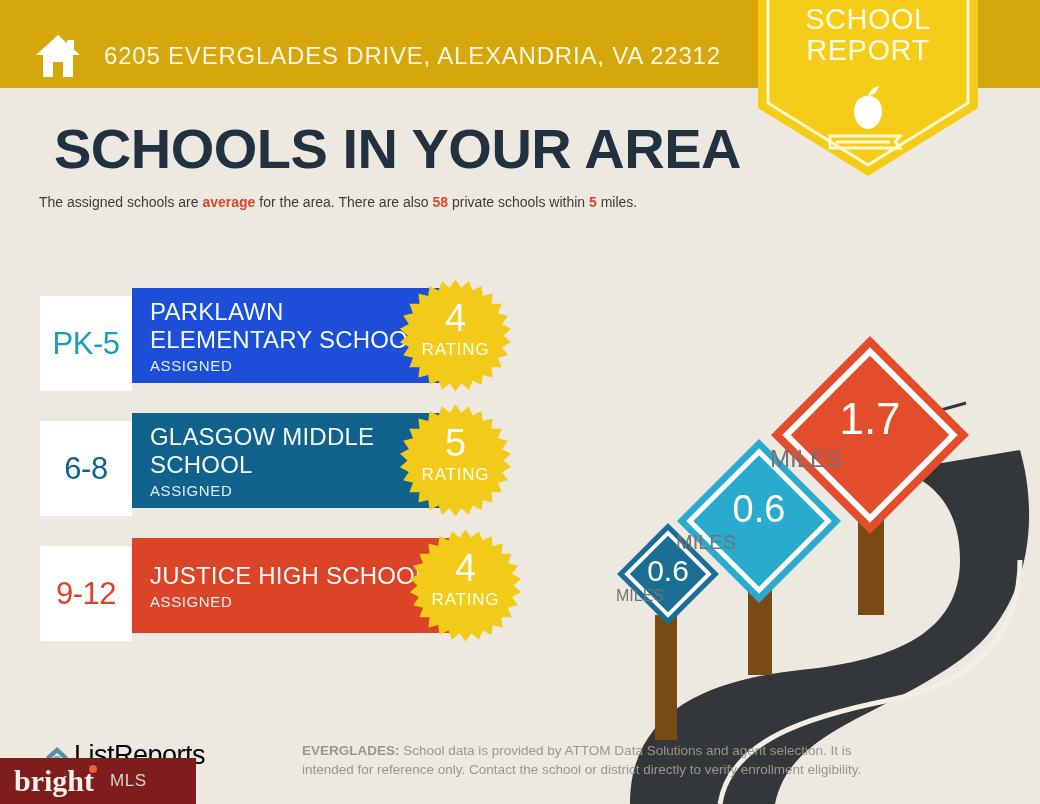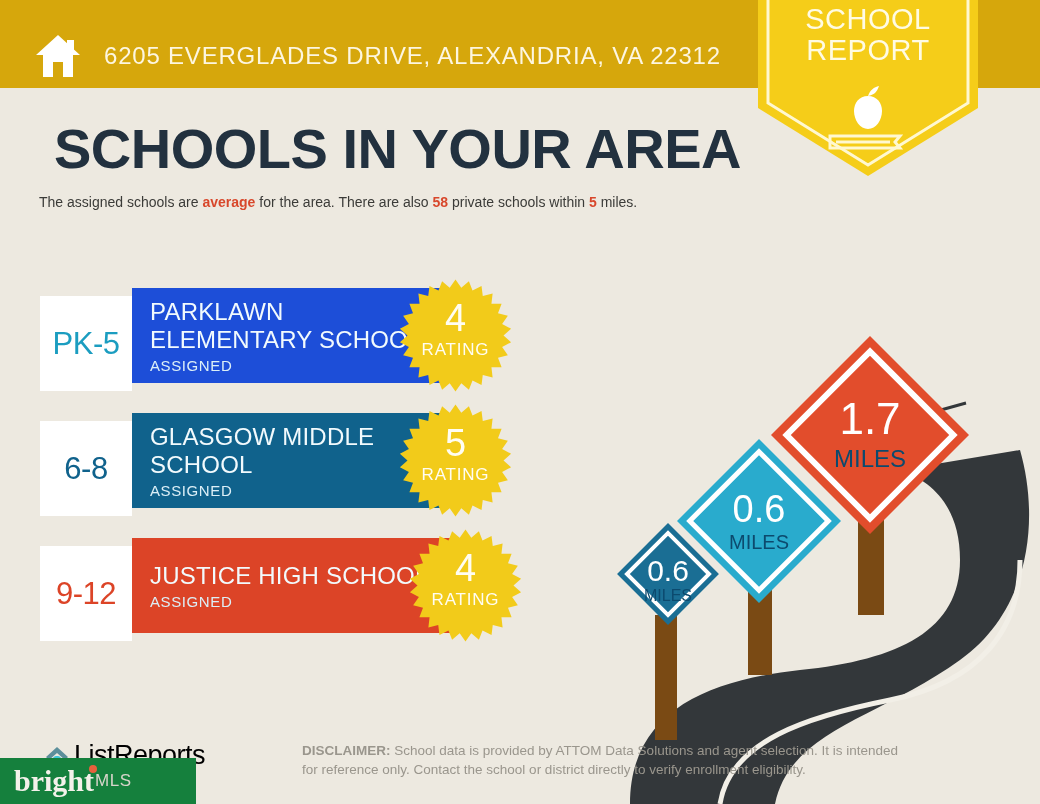--- a/index.html
+++ b/index.html
@@ -83,47 +83,47 @@
   }
 
   
   .road-area{position:absolute;left:600px;top:330px;width:440px;height:474px;}
   .sign{position:absolute;}
   .sign-num{
     position:absolute;left:0;width:100%;text-align:center;
     color:#FFFFFF;line-height:1;
   }
   .sign-label{
-    position:absolute;left:0;width:100%;text-align:center;
-    color:#0c4a6e;line-height:1;
+    position:absolute;left:0;width:100%;
+    color:#737373;line-height:1;
   }
 
   
   .listreports{
     position:absolute;left:44px;top:740px;display:flex;align-items:center;gap:4px;
   }
   .lr-text{font-size:27px;color:#000000;letter-spacing:-0.5px;}
   .disclaimer{
     position:absolute;left:302px;top:741px;width:604px;
     font-size:13.5px;line-height:19px;color:#9A968D;
   }
   .disclaimer b{font-weight:bold;}
   .bright{
     position:absolute;left:0;top:758px;width:196px;height:46px;
-    background:#15803d;display:flex;align-items:center;
+    background:#7f1d1d;display:flex;align-items:center;
   }
   .bright-word{
     color:#F4F1EA;font-family:"Liberation Serif", serif;
     font-size:30px;font-weight:bold;margin-left:14px;position:relative;
   }
   .bright-dot{
     position:absolute;right:-3px;top:1px;width:8px;height:8px;
     background:#E8603C;border-radius:50%;
   }
-  .bright-mls{color:#D8D4CB;font-size:17px;letter-spacing:0.5px;margin-left:1px;}
+  .bright-mls{color:#D8D4CB;font-size:17px;letter-spacing:0.5px;margin-left:16px;}
 </style>
 </head>
 <body>
 
 <div class="page">
 
   <div class="header">
     <div class="header-inner">
       <svg class="home-icon" viewBox="0 0 48 46">
         <path d="M24 2 L46 22 L39 22 L39 44 L29 44 L29 29 L19 29 L19 44 L9 44 L9 22 L2 22 Z" fill="#FFFFFF"></path>
@@ -249,21 +249,21 @@
 
   <div class="listreports">
     <svg width="26" height="24" viewBox="0 0 26 24">
       <path d="M13 3 L24 13 L21 16 L13 9 L5 16 L2 13 Z" fill="#5C8F9B"></path>
       <path d="M13 12 c-3 0 -5 2 -5 5 c0 3 2 4 5 4 c3 0 5 -1 5 -4 c0 -3 -2 -5 -5 -5 Z" fill="#3FC6D8"></path>
     </svg>
     <span class="lr-text">ListReports</span>
   </div>
 
   <div class="disclaimer">
-    <b>DISCLAIMER:</b><span> School data is provided by ATTOM Data Solutions and agent selection. It is intended for reference only. Contact the school or district directly to verify enrollment eligibility.</span>
+    <b>EVERGLADES:</b><span> School data is provided by ATTOM Data Solutions and agent selection. It is intended for reference only. Contact the school or district directly to verify enrollment eligibility.</span>
   </div>
 
   <div class="bright">
     <span class="bright-word">
       <span>bright</span>
       <span class="bright-dot"></span>
     </span>
     <span class="bright-mls">MLS</span>
   </div>
 

